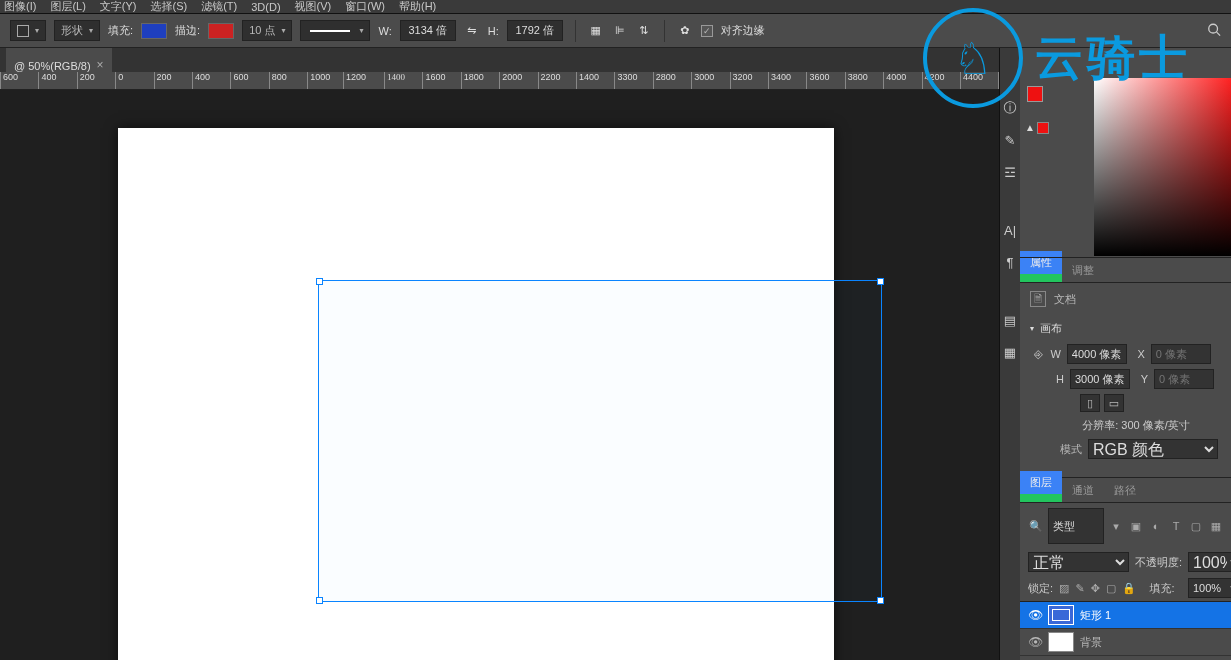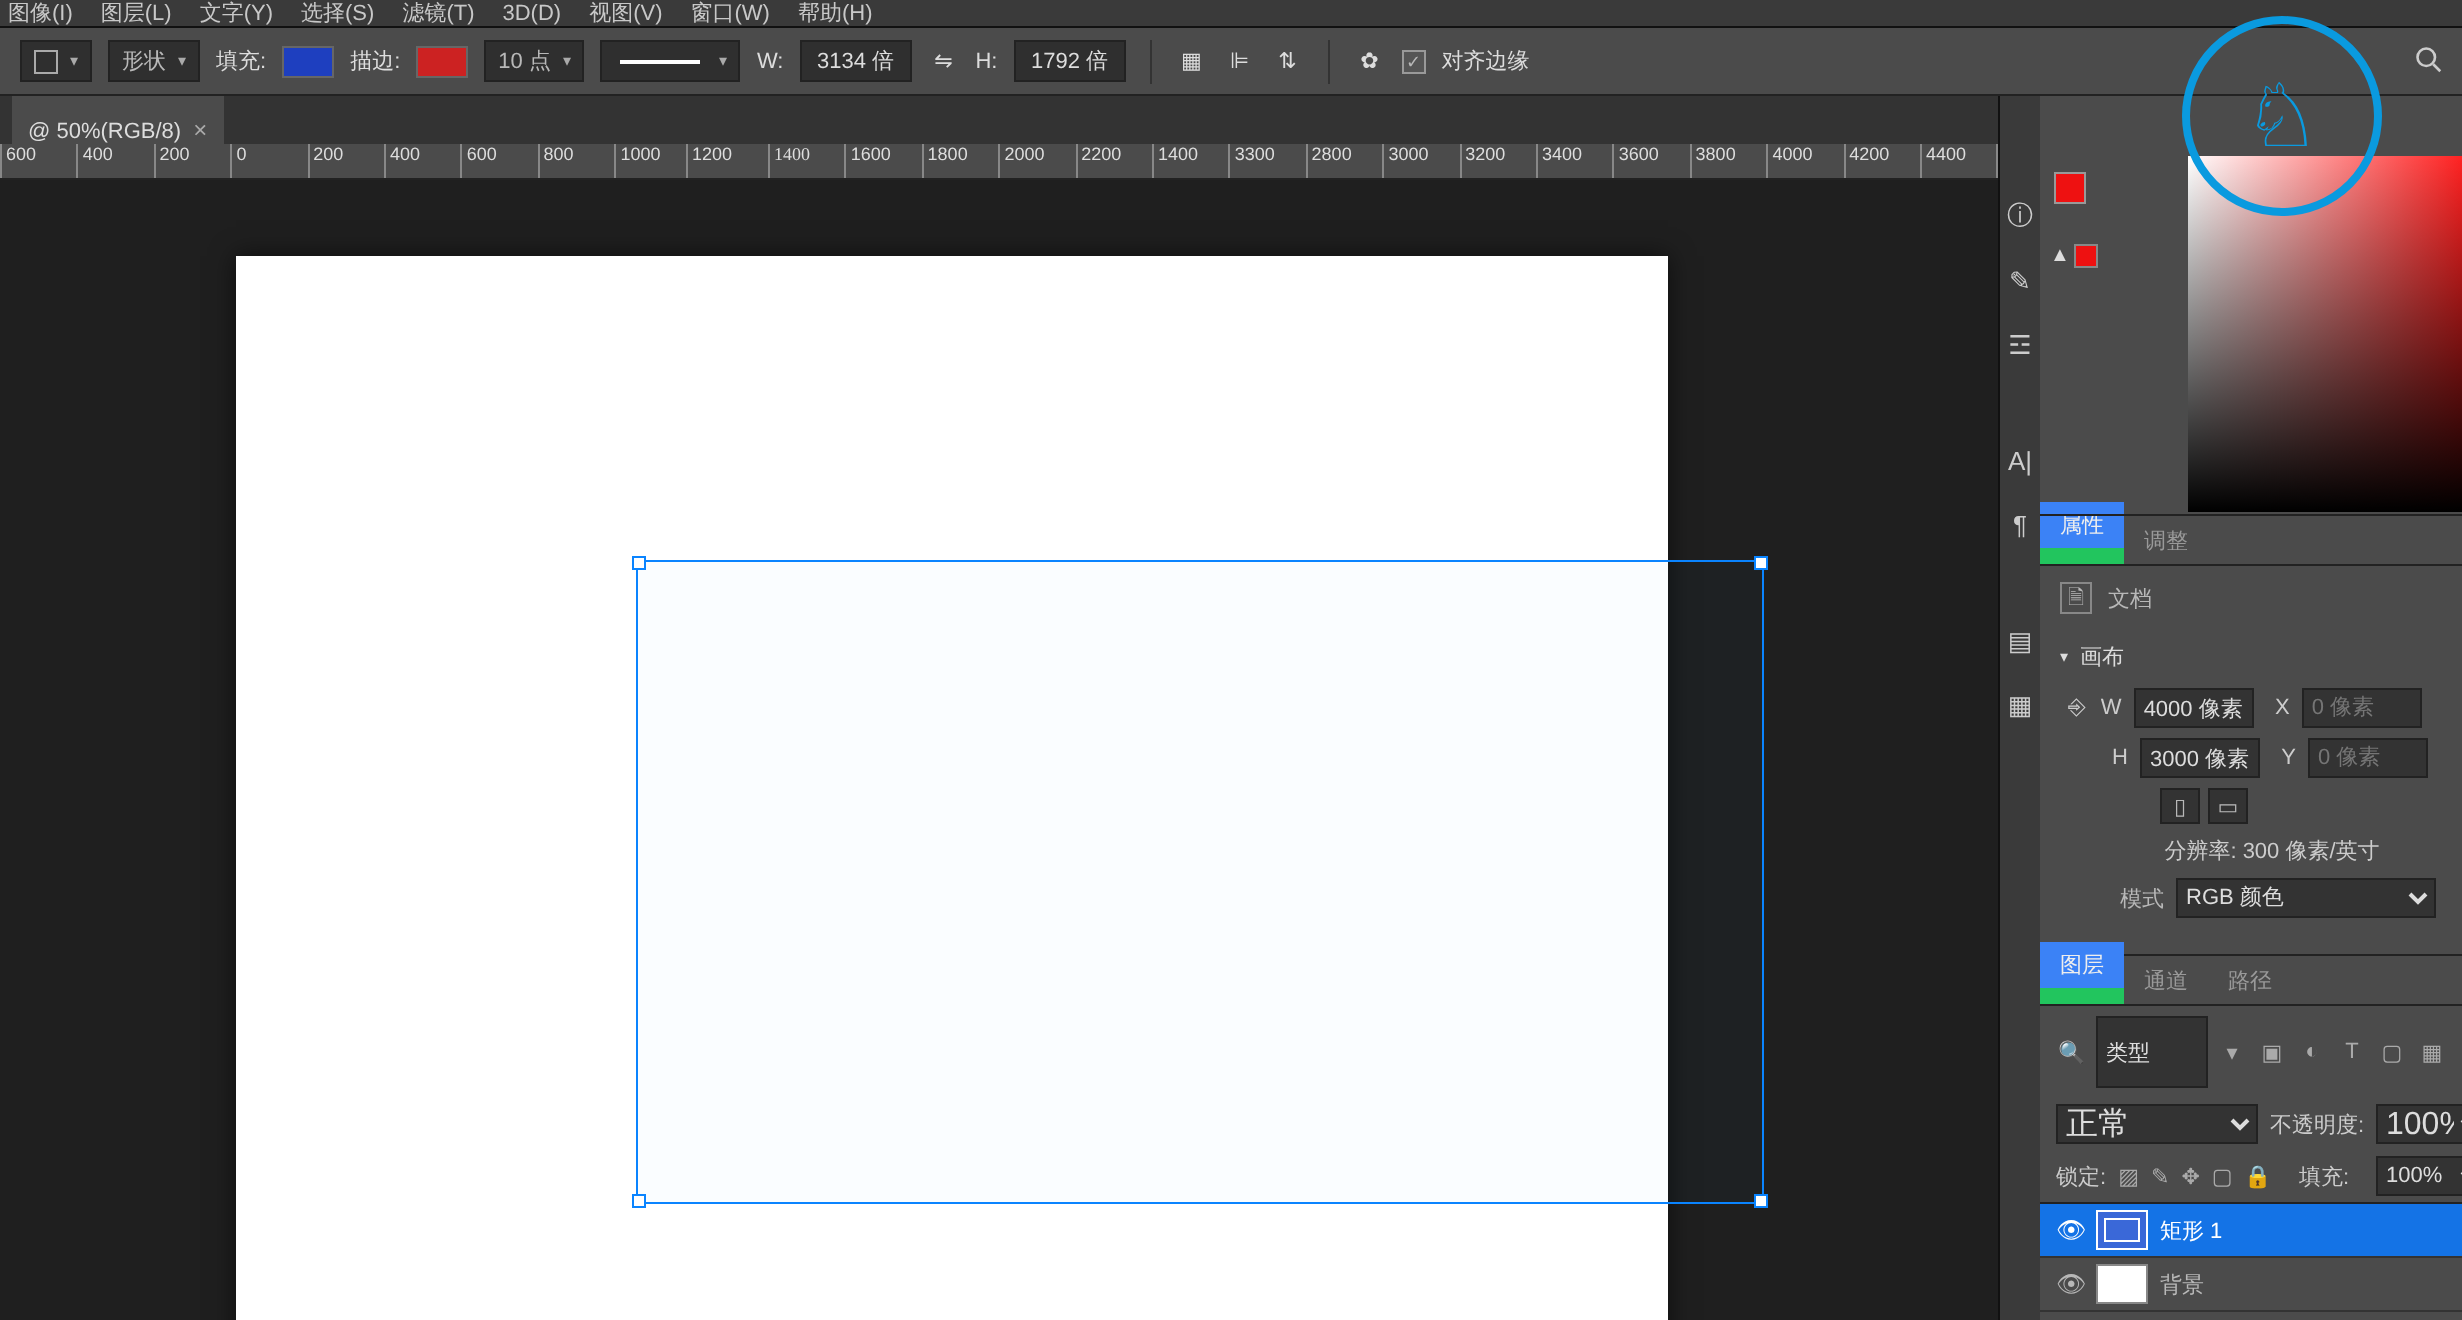--- a/index.html
+++ b/index.html
@@ -70,21 +70,21 @@
 .sect .hdr { display:flex; align-items:center; gap:6px; color:#ddd; margin-bottom:8px; }
 .sect .hdr .car { font-size:8px; }
 .row { display: flex; align-items: center; gap: 6px; margin: 5px 0 5px 22px; font-size:11px; }
 .row label { width: 12px; text-align: right; color:#ccc; }
 .row input { width: 60px; height: 20px; background:#333; border:1px solid #222; color:#ddd; font-size:11px; text-align:left; padding:0 4px; }
 .row .dim { color:#666; }
 .link-ico { color:#ccc; }
 .btnpair { display:flex; gap:4px; margin:4px 0 6px 50px; }
 .btnpair span { width:20px; height:18px; background:#333; border:1px solid #222; display:flex; align-items:center; justify-content:center; font-size:11px; }
 .mode-row { display:flex; align-items:center; gap:6px; margin:6px 0 0 30px; }
-.mode-row select { flex:1; height:20px; background:#333; border:1px solid #222; color:#ddd; font-size:11px; margin-right:24px; }
+.mode-row select { flex:1; height:20px; background:#333; border:1px solid #222; color:#ddd; font-size:16px; margin-right:24px; }
 
 
 .layers-panel { flex:1; display:flex; flex-direction:column; }
 .lfilter { display:flex; align-items:center; gap:4px; padding:5px 8px; }
 .lfilter input { background:#333; border:1px solid #222; height:36px; width:56px; color:#ddd; font-size:11px; padding:0 4px; }
 .lfilter .fic { width:16px; height:16px; color:#aaa; display:flex; align-items:center; justify-content:center; font-size:11px; }
 .lblend { display:flex; align-items:center; gap:6px; padding:3px 8px; font-size:11px; }
 .lblend select { height:20px; background:#333; border:1px solid #222; color:#ddd; font-size:16px; }
 .lblend select.blend { flex:1; }
 .lblend .lbl { color:#ccc; }
@@ -319,13 +319,14 @@
 
         </div>
       </div>
     </div>
 
   </div>
 </div>
 
 <div class="watermark">
   <div class="wm-circle">♘</div>
+  <div class="wm-text">云骑士</div>
 </div>
 
 </body></html>

